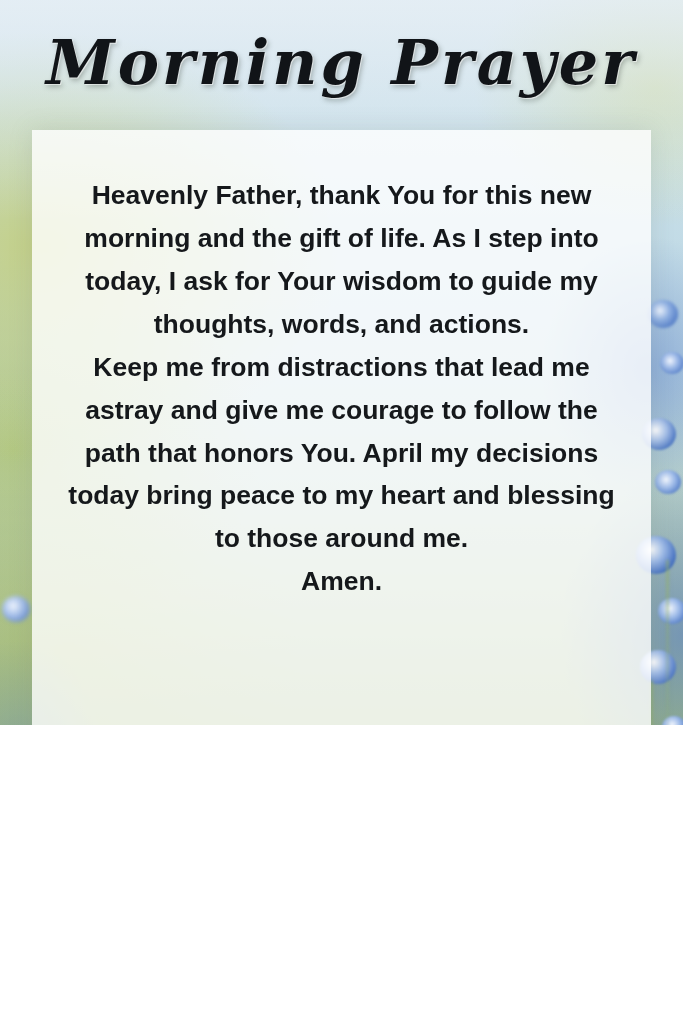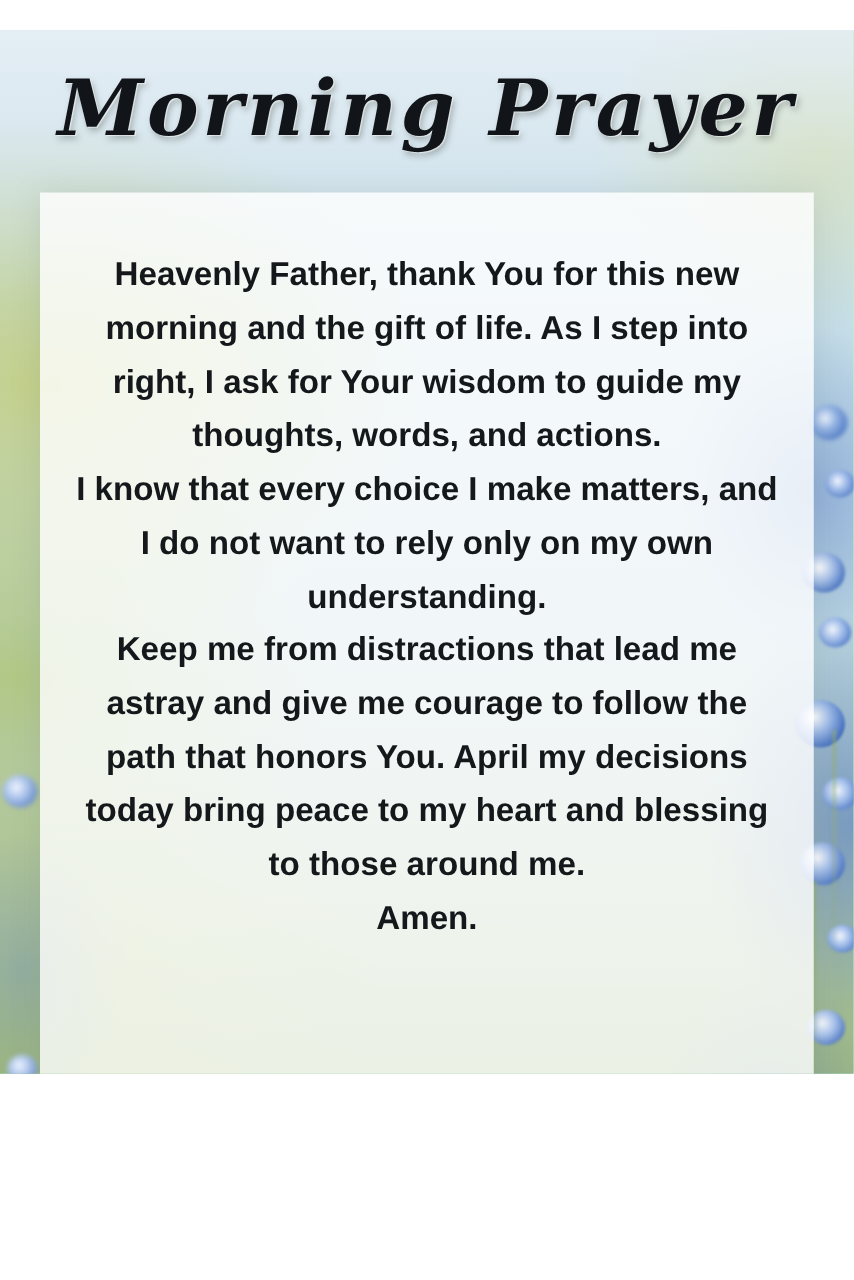--- a/index.html
+++ b/index.html
@@ -9,24 +9,23 @@
   body {
     width: 683px;
     height: 1024px;
     font-family: "Liberation Sans", sans-serif;
     overflow: hidden;
   }
 
   .poster {
     position: relative;
     width: 683px;
-    height: 835px;
+    height: 725px;
     overflow: hidden;
-    background: #86efac;
-    margin-top: 24px;
+    background: #0ea5e9;
   }
 
   
   .bg-base {
     position: absolute;
     inset: 0;
     background:
       linear-gradient(180deg,
         #d7e6ef 0%,
         #cfe2ec 10%,
@@ -169,21 +168,20 @@
   <div class="bloom" style="left:14px;top:940px;width:20px;height:18px;background:radial-gradient(circle at 40% 38%, #f4f8ff 0%, #b0c7ee 44%, #6a8ccc 86%);filter:blur(2px);"></div>
 
   <div class="stem" style="left:666px;top:560px;width:3px;height:180px;"></div>
   <div class="stem" style="left:650px;top:680px;width:3px;height:200px;"></div>
   <div class="stem" style="left:20px;top:840px;width:3px;height:150px;"></div>
 
   <div class="title">Morning Prayer</div>
 
   <div class="card">
     <div class="prayer-body">
-      <p>Heavenly Father, thank You for this new morning and the gift of life. As I step into right, I ask for Your wisdom to guide my thoughts, words, and actions.</p>
-      <p>I know that every choice I make matters, and I do not want to rely only on my own understanding.</p>
+      <p>Heavenly Father, thank You for this new morning and the gift of life. As I step into today, I ask for Your wisdom to guide my thoughts, words, and actions.</p>
       <p>Keep me from distractions that lead me astray and give me courage to follow the path that honors You. April my decisions today bring peace to my heart and blessing to those around me.</p>
       <p>Amen.</p>
     </div>
     <div class="watermark">www.scripturesshare.com</div>
   </div>
 
 </div>
 
 </body></html>

